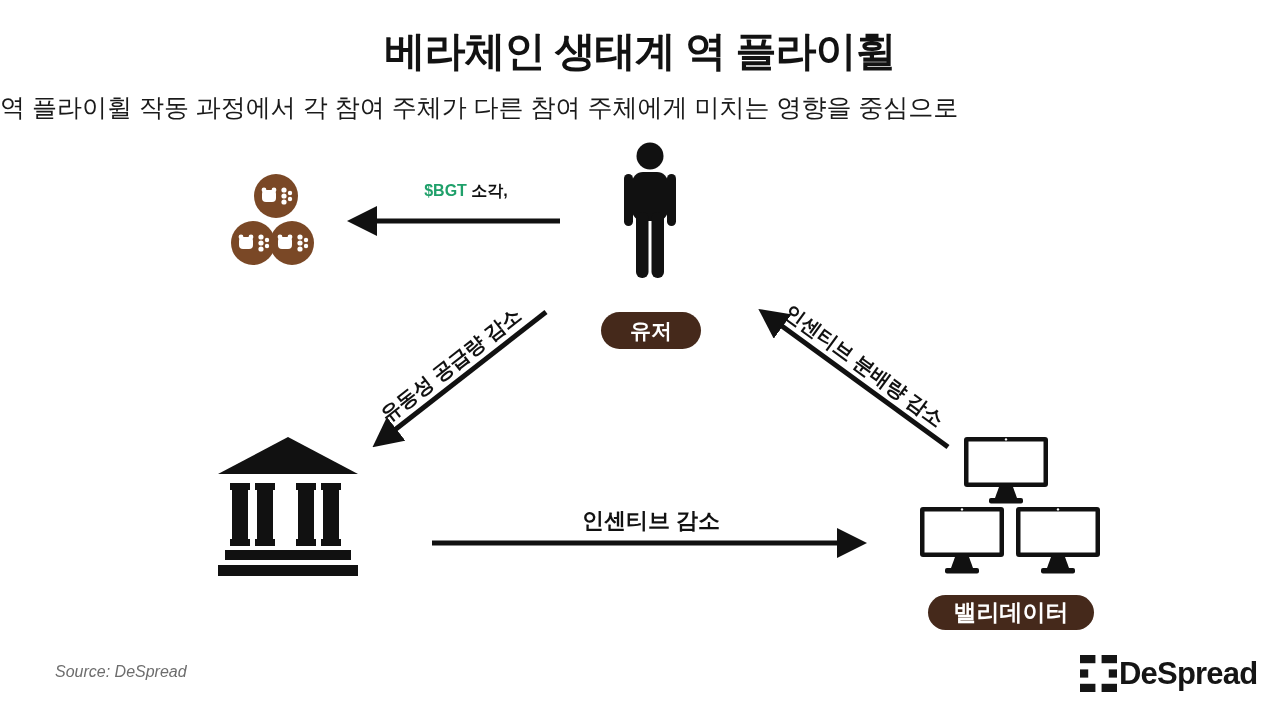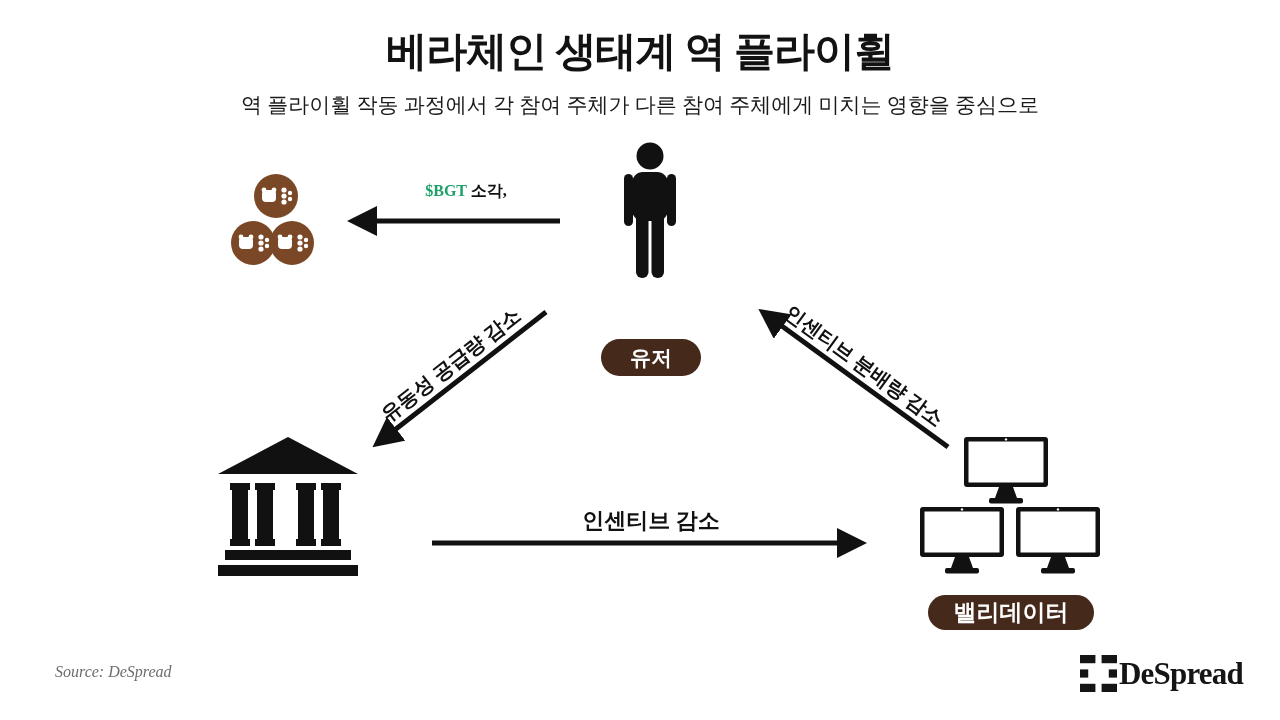--- a/index.html
+++ b/index.html
@@ -6,30 +6,30 @@
     --ink:#111111;
     --bgt-green:#1fa06a;
     --bera-brown:#71391c;
     --pill-brown:#45291b;
     --coin-brown:#7a4826;
     --source-gray:#6d6d6d;
   }
   html,body{margin:0;padding:0;background:#ffffff;}
   .canvas{
     position:relative;width:1280px;height:720px;background:#ffffff;
-    font-family:Liberation Serif, serif;overflow:hidden;color:var(--ink);
+    font-family:Liberation Sans, sans-serif;overflow:hidden;color:var(--ink);
   }
   .abs{position:absolute;}
   .page-title{
     left:0;top:24px;width:1280px;text-align:center;
     font-size:41px;font-weight:800;letter-spacing:-1px;color:#121212;
   }
   .page-subtitle{
-    left:0;top:91px;width:1280px;text-align:center;
-    font-size:21px;font-weight:500;color:#1a1a1a;
+    left:0;top:91px;width:1280px;
+    font-size:25px;font-weight:500;color:#1a1a1a;
   }
   .arrow-layer{left:0;top:0;width:1280px;height:720px;pointer-events:none;}
   .arrow-layer line{stroke:var(--ink);stroke-width:5;}
   .arrow-layer .ah{fill:var(--ink);}
   .burn-mint{
     left:346px;top:176px;width:240px;text-align:center;
     font-size:16px;font-weight:800;line-height:29px;color:#111;
   }
   .burn-mint .bgt{color:var(--bgt-green);}
   .burn-mint .bera{color:var(--bera-brown);}
@@ -37,21 +37,21 @@
     font-size:20px;font-weight:800;color:#111;white-space:nowrap;
   }
   .edge-label.liquidity{left:451px;top:365px;transform:translate(-50%,-50%) rotate(-38deg);}
   .edge-label.distribution{left:864px;top:366px;transform:translate(-50%,-50%) rotate(36deg);}
   .edge-label.incentive{left:651px;top:521px;transform:translate(-50%,-50%);font-size:22px;}
   .pill{
     background:var(--pill-brown);color:#ffffff;font-weight:700;
     display:flex;align-items:center;justify-content:center;
     border-radius:19px;white-space:nowrap;transform:translateX(-50%);
   }
-  .pill.user{left:651px;top:312px;width:100px;height:37px;font-size:21px;margin-top:27px;}
+  .pill.user{left:651px;top:312px;width:100px;height:37px;font-size:21px;}
   .pill.protocol{left:288px;top:596px;width:136px;height:34px;font-size:20px;}
   .pill.validator{left:1011px;top:595px;width:166px;height:35px;font-size:23px;}
   .icon-svg{display:block;}
   .coin-fill{fill:var(--coin-brown);}
   .ink-fill{fill:var(--ink);}
   .source-credit{
     left:55px;top:663px;font-size:16px;font-style:italic;color:var(--source-gray);
   }
   .brand{
     left:1080px;top:655px;display:flex;align-items:center;gap:2px;

